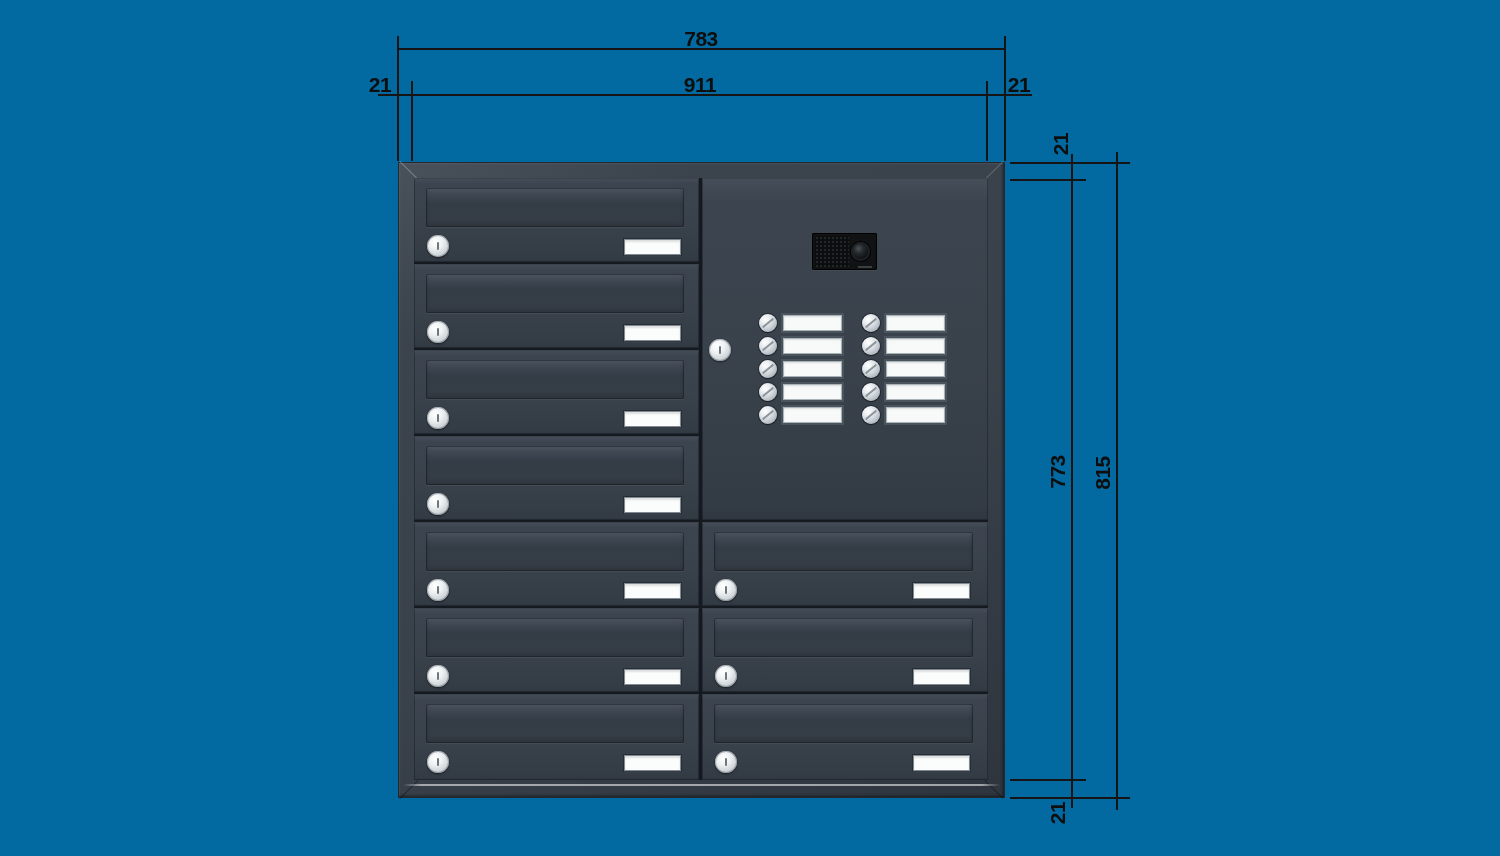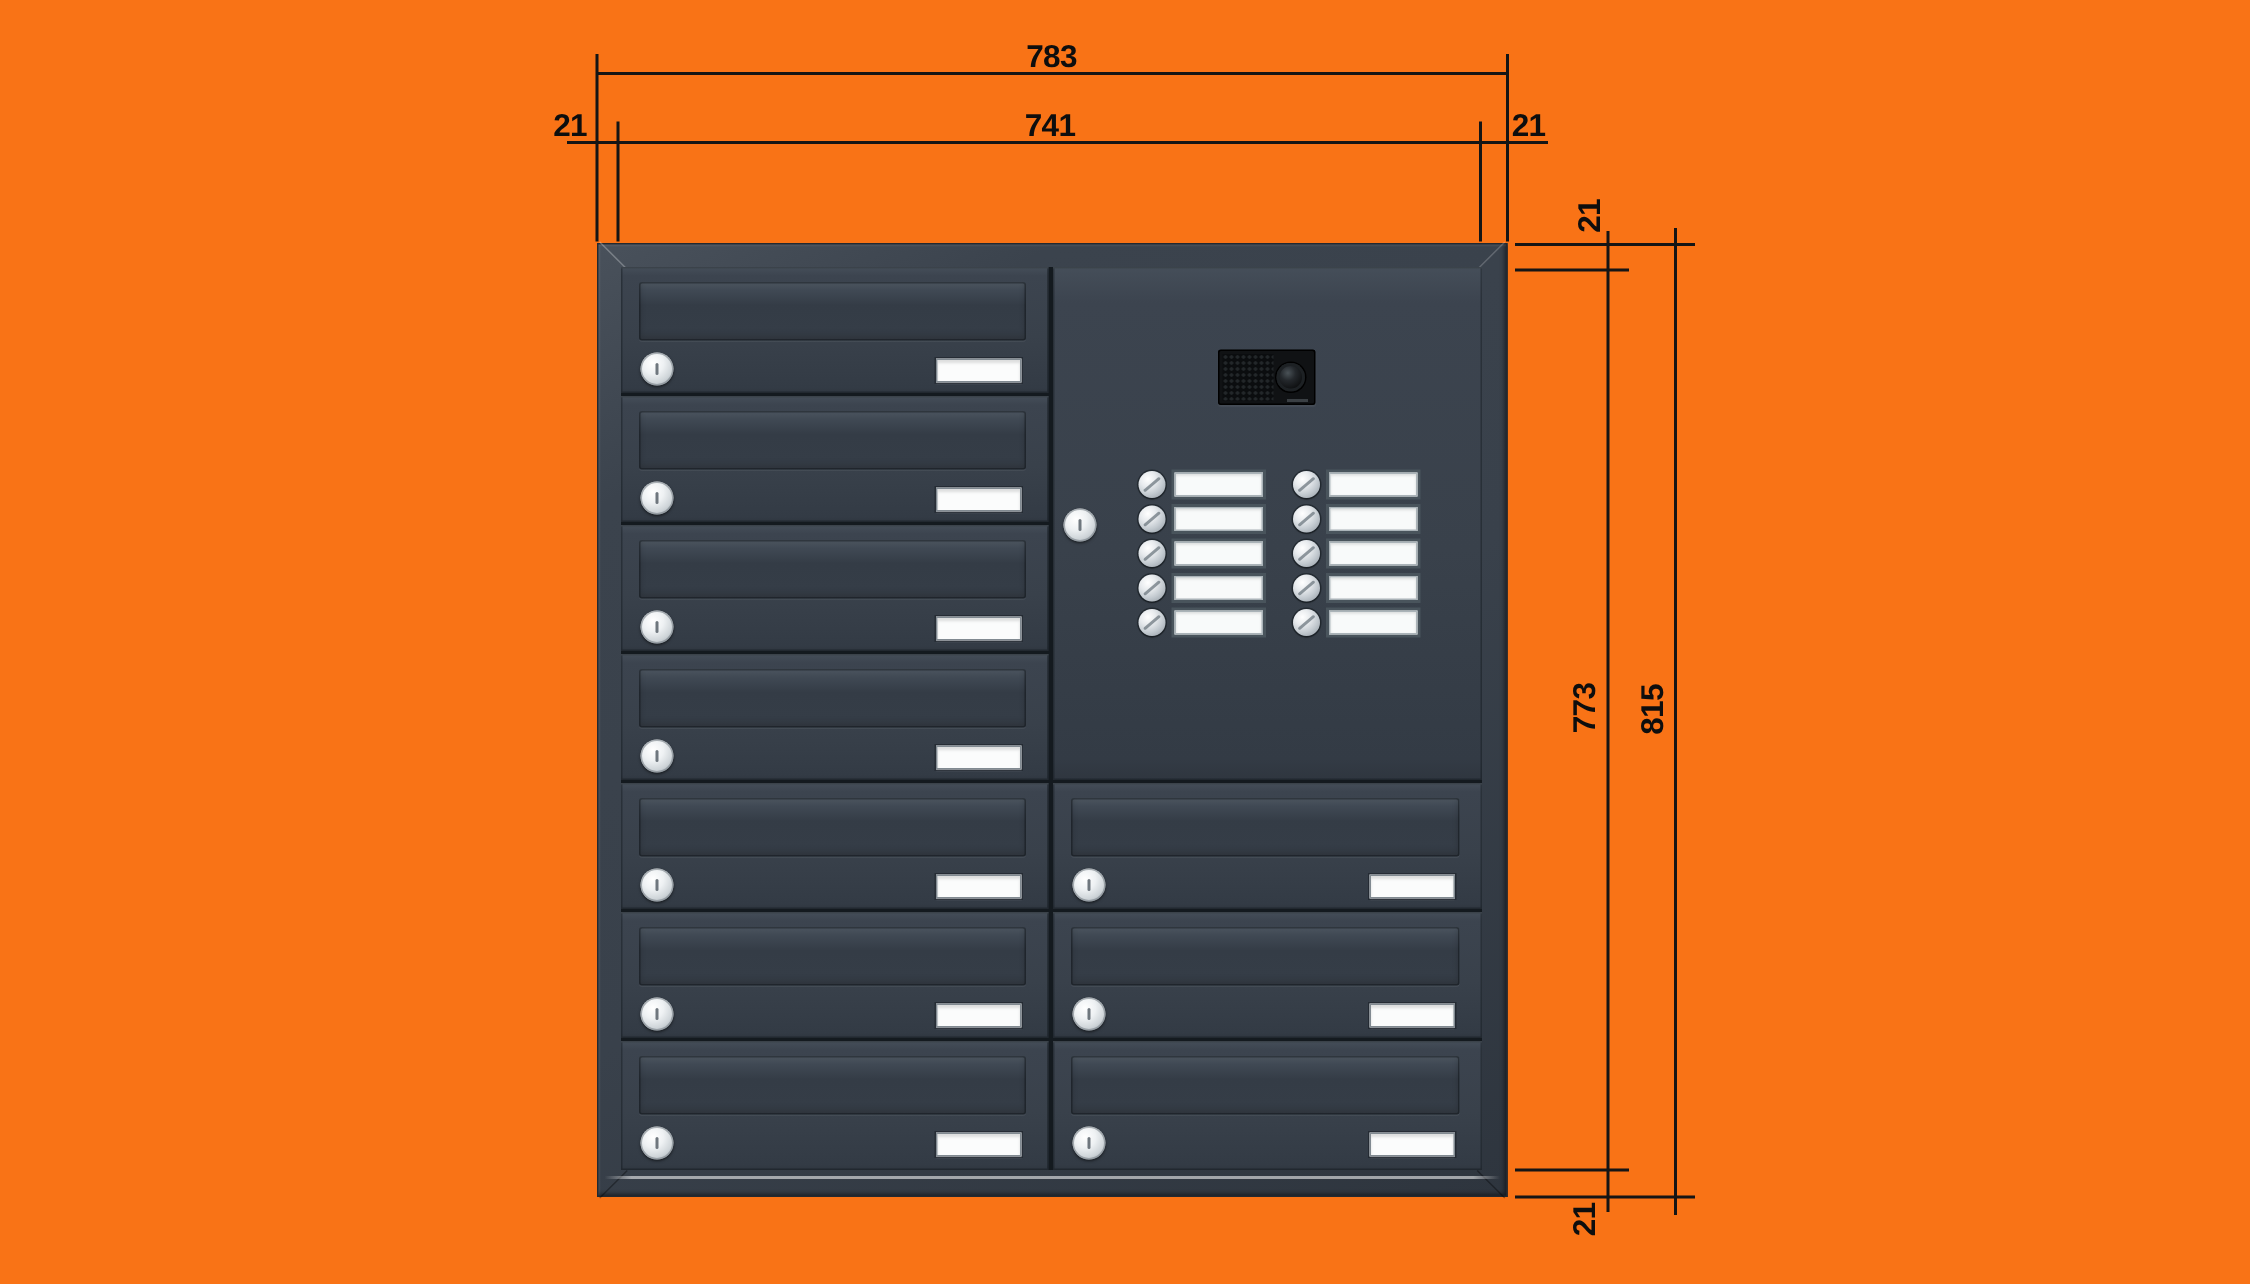--- a/index.html
+++ b/index.html
@@ -1,16 +1,16 @@
 <!DOCTYPE html>
 <html><head>
 <meta charset="utf-8">
 <style>
   html,body{margin:0;padding:0;background:#ffffff;}
-  .stage{position:relative;width:1500px;height:856px;background:#f97316;overflow:hidden;
+  .stage{position:relative;width:1500px;height:856px;background:#0369a1;overflow:hidden;
          font-family:"Liberation Sans","DejaVu Sans",sans-serif;}
 
   
   .dl{position:absolute;background:#151515;}
   .dim-label{position:absolute;color:#0e0e0e;font-weight:bold;font-size:21px;line-height:1;
              transform:translate(-50%,-50%);white-space:nowrap;letter-spacing:-0.5px;}
   .dim-label.rot{transform:translate(-50%,-50%) rotate(-90deg);}
 
   
   .cabinet{position:absolute;left:398px;top:162px;width:607px;height:636px;
@@ -79,21 +79,21 @@
 
 <div class="stage">
 
   <div class="dl" style="left:398px;top:48px;width:607px;height:2px;"></div>
   <div class="dl" style="left:378px;top:94px;width:654px;height:2px;"></div>
   <div class="dl" style="left:397px;top:36px;width:2px;height:125px;"></div>
   <div class="dl" style="left:411px;top:81px;width:2px;height:80px;"></div>
   <div class="dl" style="left:1004px;top:36px;width:2px;height:125px;"></div>
   <div class="dl" style="left:986px;top:81px;width:2px;height:80px;"></div>
   <div class="dim-label" style="left:701px;top:38px;">783</div>
-  <div class="dim-label" style="left:700px;top:84px;">741</div>
+  <div class="dim-label" style="left:700px;top:84px;">911</div>
   <div class="dim-label" style="left:380px;top:84px;">21</div>
   <div class="dim-label" style="left:1019px;top:84px;">21</div>
 
   <div class="dl" style="left:1010px;top:162px;width:120px;height:2px;"></div>
   <div class="dl" style="left:1010px;top:179px;width:76px;height:2px;"></div>
   <div class="dl" style="left:1071px;top:154px;width:2px;height:654px;"></div>
   <div class="dl" style="left:1116px;top:152px;width:2px;height:658px;"></div>
   <div class="dl" style="left:1010px;top:779px;width:76px;height:2px;"></div>
   <div class="dl" style="left:1010px;top:797px;width:120px;height:2px;"></div>
   <div class="dim-label rot" style="left:1060px;top:144px;">21</div>

